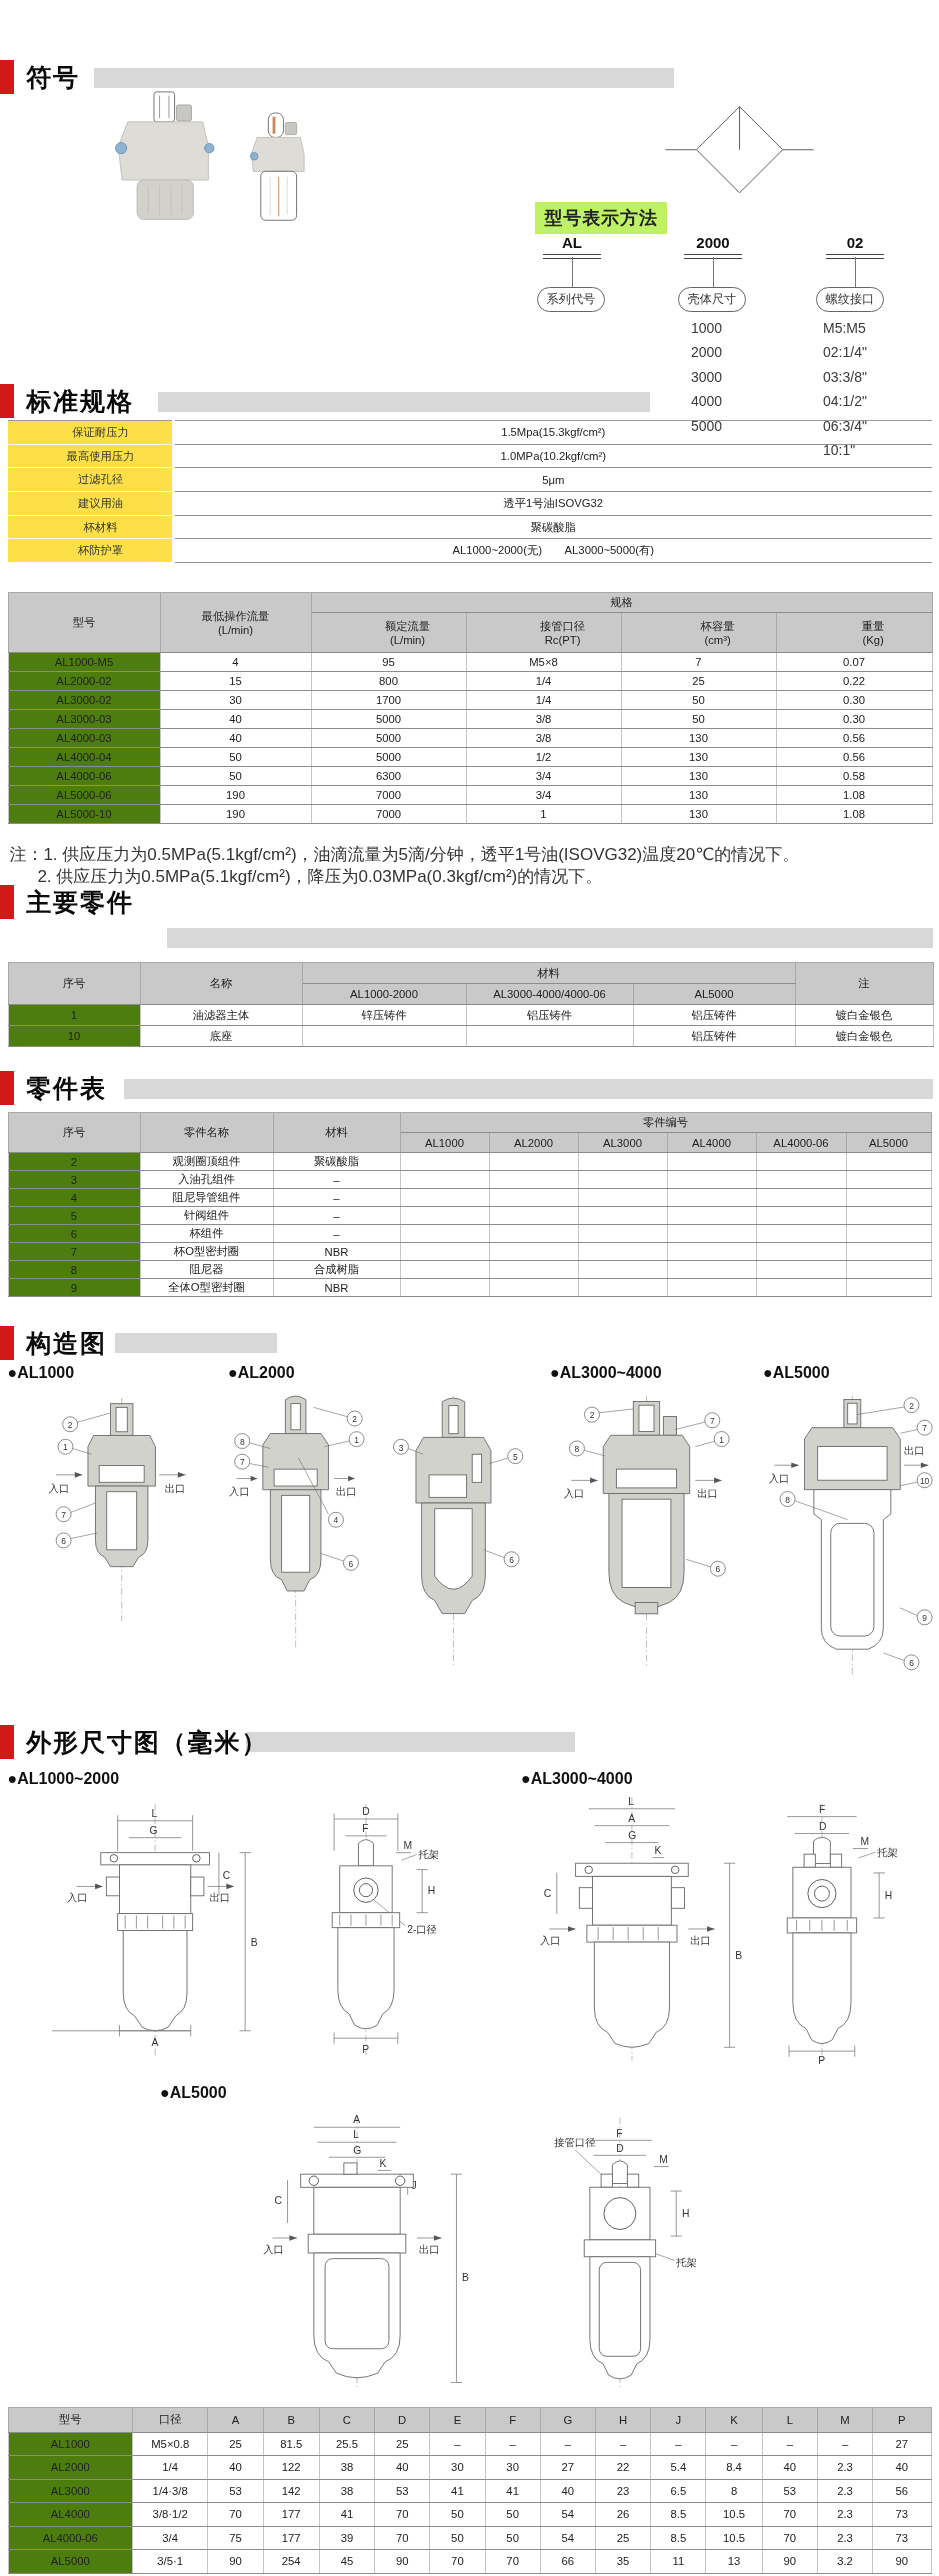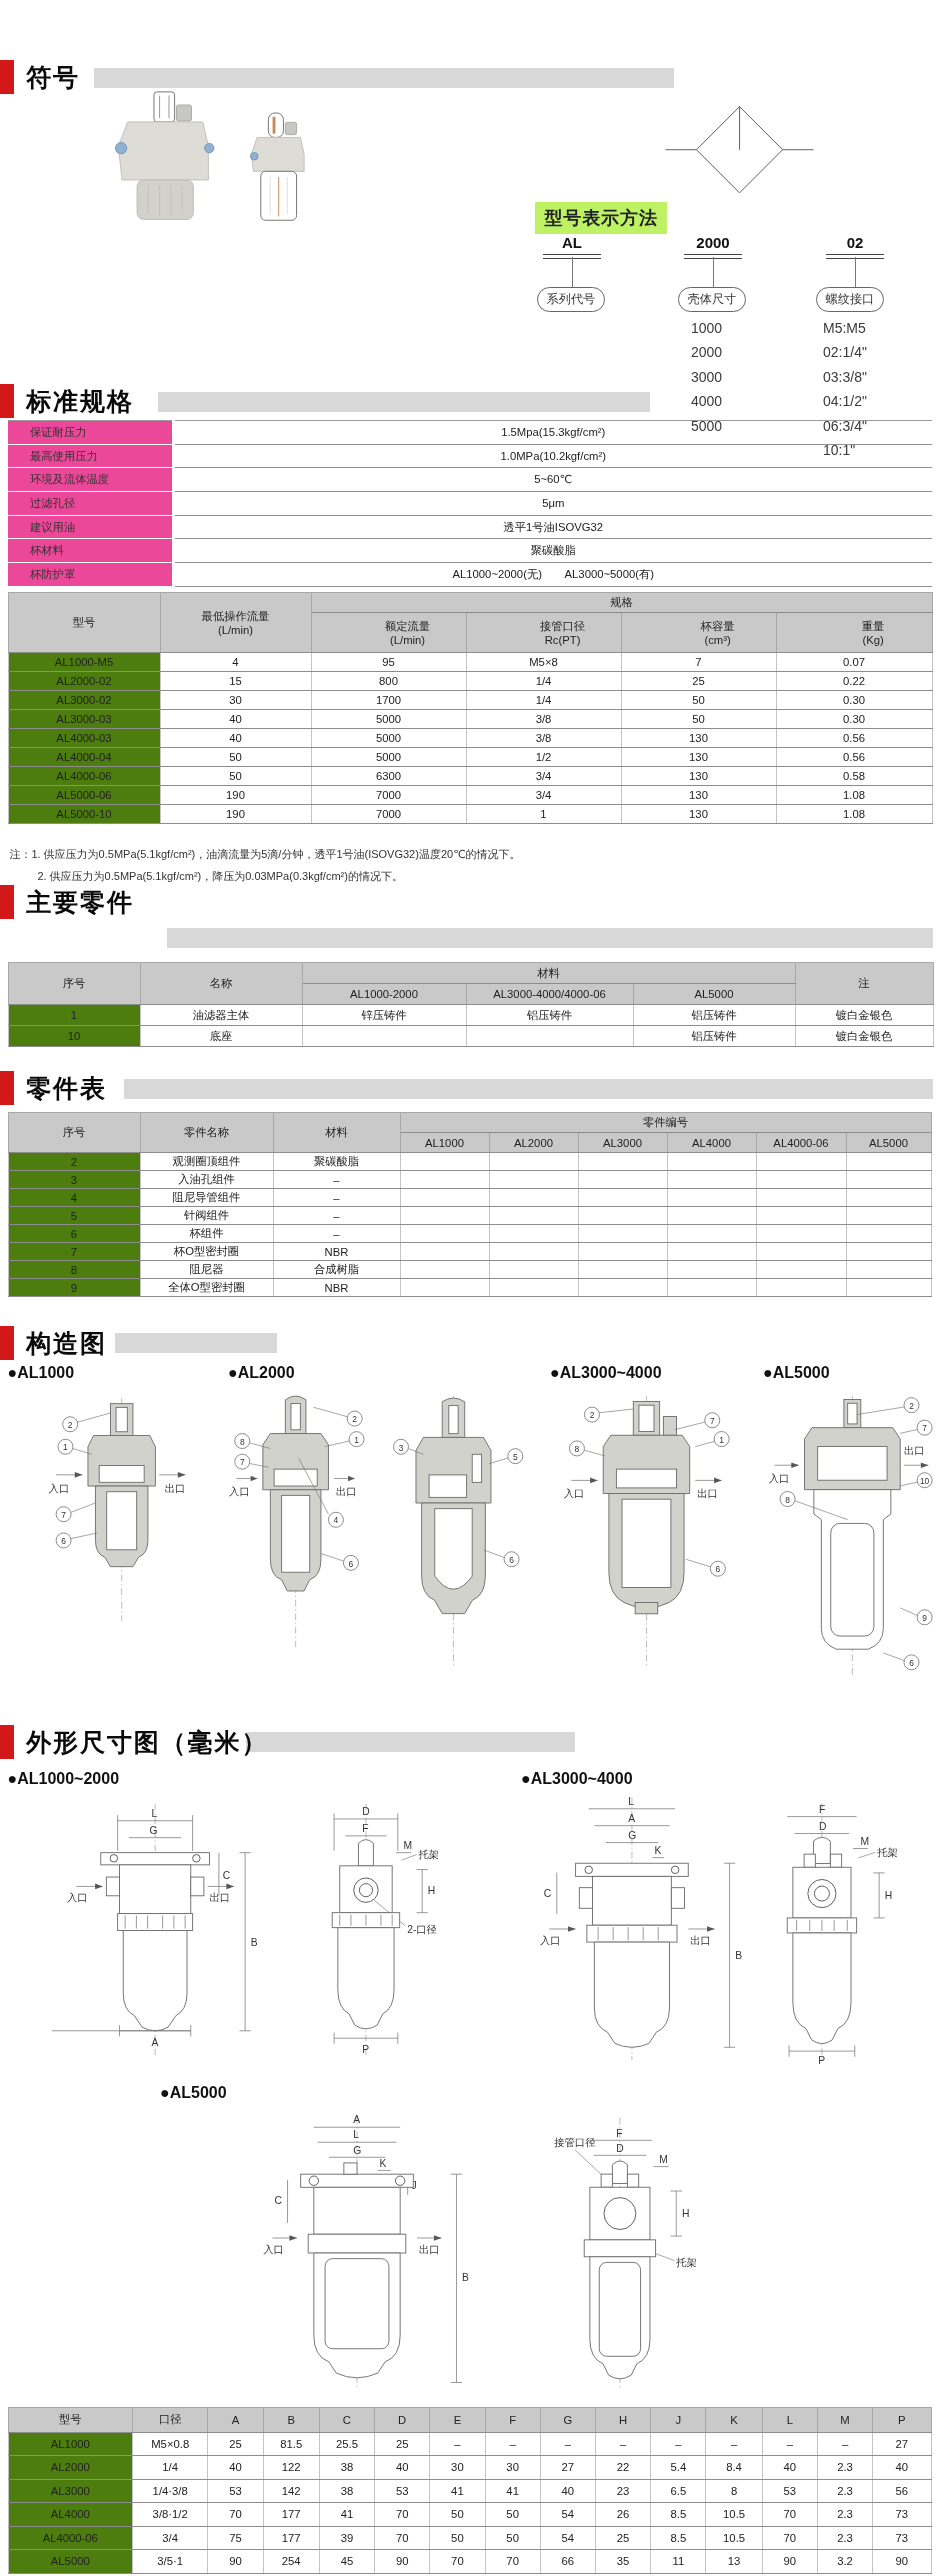--- a/index.html
+++ b/index.html
@@ -25,34 +25,34 @@
   .flow tbody td{height:18px;}
   .mparts thead th{height:20px;}
   .mparts tbody td{height:20px;}
   .plist thead th{height:19px;}
   .plist tbody td{height:17px;}
   .dimt thead th{height:23.5px;}
   .dimt tbody td{height:22.5px;}
   
   table.spec{border-collapse:collapse;table-layout:fixed;font-size:11.3px;border-top:0.9px solid #9a9a9a;}
   .spec td{height:20.7px;white-space:nowrap;}
-  .spec td:first-child{background:#ec4899;width:141px;text-align:left;padding-left:22.5px;
+  .spec td:first-child{background:#fde047;width:141px;text-align:center;padding-left:22.5px;
       border-bottom:1.9px solid #fff;border-right:3.8px solid #fff;color:#333;}
   .spec td:last-child{text-align:center;border-bottom:0.9px solid #8f8f8f;}
   
   .code{position:absolute;font-size:15px;font-weight:bold;color:#111;text-align:center;width:66px;}
   .dbl{position:absolute;width:58px;height:2.8px;border-top:0.9px solid #444;border-bottom:0.9px solid #444;}
   .vline{position:absolute;width:0.9px;background:#777;}
   .bubble{position:absolute;border:0.9px solid #666;border-radius:13px;font-size:12.2px;color:#333;
       padding:2.8px 8.5px;background:#fff;white-space:nowrap;}
   .optlist{position:absolute;font-size:14px;color:#3a3a3a;line-height:24.4px;white-space:nowrap;}
   .mdm{position:absolute;background:#bef264;font-size:18px;font-weight:bold;color:#222;
       padding:3.8px 9.4px;letter-spacing:0.9px;}
   .bullet{position:absolute;font-size:16px;font-weight:bold;color:#111;white-space:nowrap;}
-  .notes{position:absolute;font-size:11px;color:#333;line-height:21.6px;}
+  .notes{position:absolute;font-size:17px;color:#333;line-height:21.6px;}
   .notes div:last-child{padding-left:28px;}
   
   svg text{font-size:11px;fill:#333;font-family:"Liberation Sans","DejaVu Sans",sans-serif;}
   svg text.sm{font-size:9px;}
   .ln{stroke:#555;fill:none;stroke-width:1;}
   .fill{fill:#d2d2cd;stroke:#6e6e6e;stroke-width:1;}
   .wht{fill:#fff;stroke:#6e6e6e;stroke-width:1;}
   .dim{stroke:#777;stroke-width:0.8;fill:none;}
   .cline{stroke:#999;stroke-width:0.7;fill:none;stroke-dasharray:7 3 1.5 3;}
   .callout{fill:#fff;stroke:#666;stroke-width:0.8;}
@@ -139,24 +139,20 @@
   </div>
   <table class="spec abs" style="left:7.5px;top:420px;width:924px;">
     <tbody>
         <tr>
           <td>保证耐压力</td>
           <td>1.5Mpa(15.3kgf/cm²)</td>
         </tr>
         <tr>
           <td>最高使用压力</td>
           <td>1.0MPa(10.2kgf/cm²)</td>
-        </tr>
-        <tr>
-          <td>环境及流体温度</td>
-          <td>5~60℃</td>
         </tr>
         <tr>
           <td>过滤孔径</td>
           <td>5μm</td>
         </tr>
         <tr>
           <td>建议用油</td>
           <td>透平1号油ISOVG32</td>
         </tr>
         <tr>

